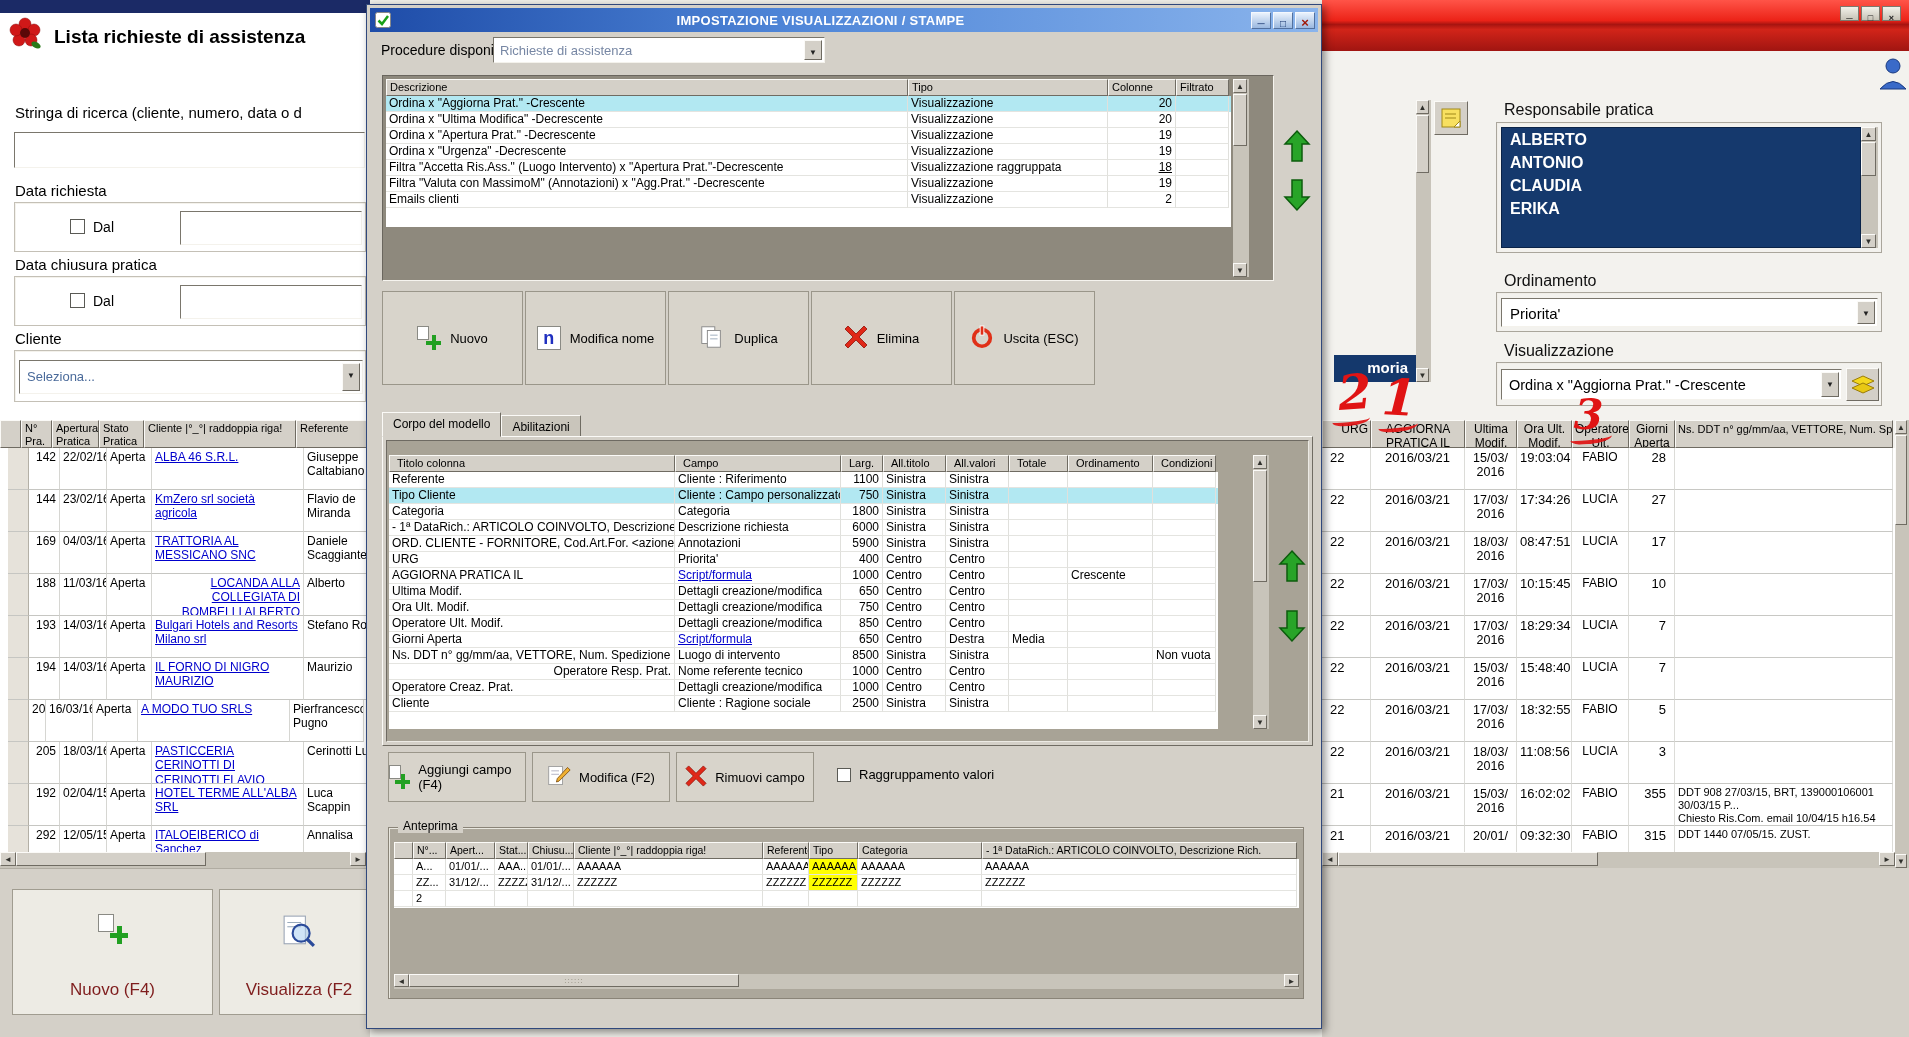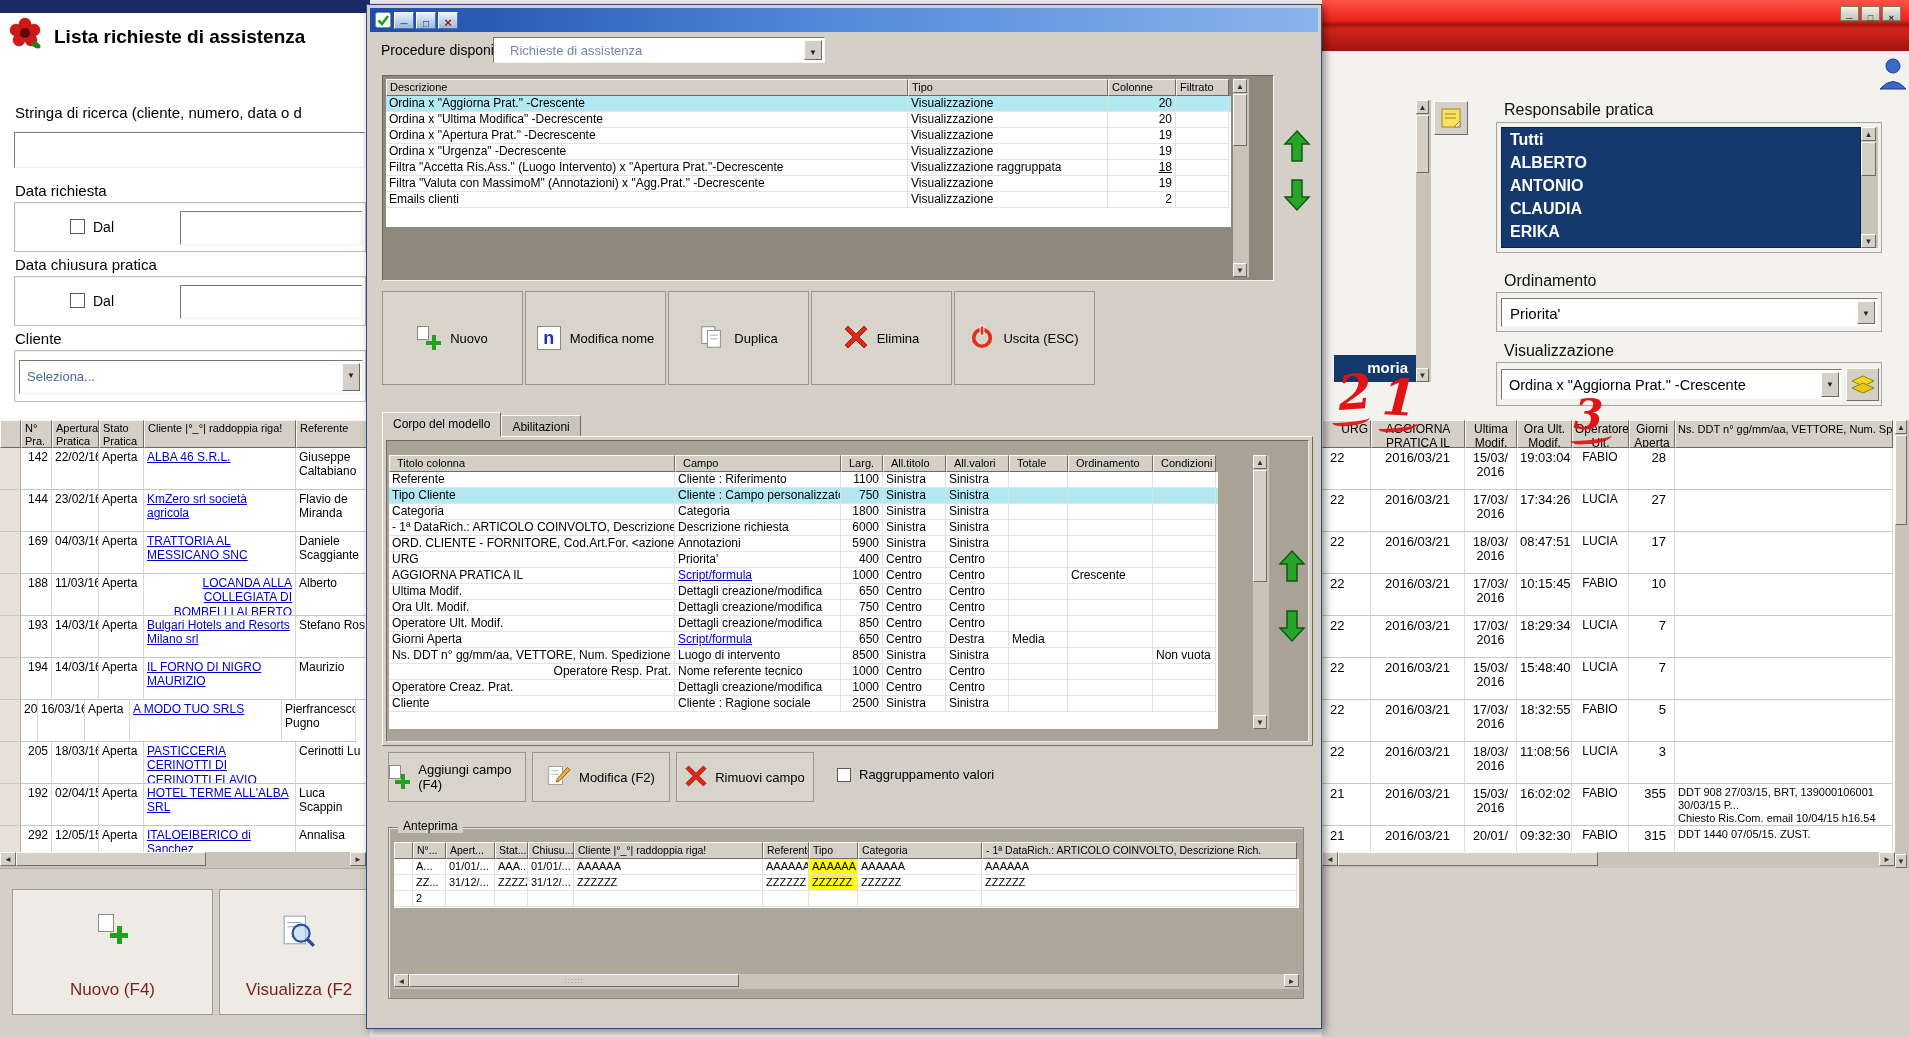--- a/index.html
+++ b/index.html
@@ -51,21 +51,21 @@
   .lw-grp-box .cb { left:55px; top:16px; }
   .lw-dal { position:absolute; left:78px; top:16px; font-size:14px; }
   .lw-date-input { position:absolute; left:165px; top:8px; width:182px; height:34px; }
   #lw-cliente-box { position:absolute; left:14px; top:350px; width:352px; height:52px; border:1px solid #c4c0b6; box-shadow: inset 1px 1px 0 #f4f2ec; }
   #lw-cliente-combo { position:absolute; left:4px; top:9px; width:344px; height:34px; }
   #lw-cliente-combo .val { position:absolute; left:7px; top:8px; font-size:13px; color:#4a6a9a; }
 
   #lw-thead { left:0; top:420px; }
   #lw-thead .hc { height:28px; white-space:normal; }
   #lw-tbody { left:0; top:448px; width:370px; height:404px; }
-  #lw-tbody .gr { height:42px; }
+  #lw-tbody .gr { height:42px;margin-left:8px; }
   #lw-tbody .gc { font-size:12px; padding:2px 3px; white-space:normal; line-height:1.2;
                   border-right:1px solid #d6d6d2; border-bottom:1px solid #c6c6c2; }
   #lw-tbody .sel-col { background:#e6e2da; border-right:1px solid #b4b0a6; }
 
   #lw-hscroll { left:0; top:852px; width:366px; height:16px; }
   #lw-buttons-panel { position:absolute; left:0; top:868px; width:370px; height:169px; background:#d4d0c8; border-top:1px solid #b0aca2; }
   .big-btn { position:absolute; top:20px; height:126px; background:#edebe4; border:1px solid #a09c90;
              display:flex; flex-direction:column; align-items:center; }
   .big-btn .bicon { margin-top:24px; }
   .big-btn .blabel { margin-top:auto; margin-bottom:14px; font-size:17px; color:#7f1d1d; }
@@ -92,21 +92,21 @@
                   display:flex; align-items:center; padding:0 3px; }
   #dlg-title { flex:1; text-align:center; color:#fff; font-weight:bold; font-size:13px; letter-spacing:.3px; }
   #dlg-titleicon { width:17px; height:17px; margin-left:2px; }
   .dlg-tbtn { width:20px; height:17px; margin-left:2px; background:linear-gradient(#eaf2fc,#9ab8e0);
               border:1px solid; border-color:#f4f8fe #52709e #52709e #f4f8fe; text-align:center; }
   .dlg-tbtn::before { font-size:10px; line-height:15px; color:#12306a; font-weight:bold; }
   #dlg-min::before{content:'─';} #dlg-max::before{content:'□';} #dlg-close::before{content:'×'; color:#a01808; font-size:13px;}
 
   #dlg-proc-label { position:absolute; left:14px; top:37px; font-size:14px; }
   #dlg-proc-combo { position:absolute; left:126px; top:32px; width:332px; height:26px; }
-  #dlg-proc-combo .val { position:absolute; left:16px; top:5px; font-size:13px; color:#7787a4; }
+  #dlg-proc-combo .val { position:absolute; left:6px; top:5px; font-size:13px; color:#7787a4; }
 
   #dlg-views-wrap { position:absolute; left:15px; top:70px; width:892px; height:206px; background:#8e897d;
                     border:1px solid; border-color:#6a665e #f6f4ef #f6f4ef #6a665e; }
   #views-ghead { left:3px; top:3px; }
   #views-ghead .hc { height:17px; }
   #views-gbody { left:3px; top:20px; width:845px; height:131px; }
   #views-gbody .gr { height:16px; }
   #views-gbody .gc { line-height:15px; }
   #views-vscroll { left:850px; top:3px; width:16px; height:198px; }
 
@@ -403,21 +403,20 @@
         <rect x="2" y="2" width="18" height="18" fill="#f8e060" stroke="#a08818"></rect>
         <polygon points="14,20 20,20 20,14" fill="#fff" stroke="#a08818"></polygon>
         <line x1="5" y1="7" x2="16" y2="7" stroke="#a08818"></line>
           <line x1="5" y1="11" x2="16" y2="11" stroke="#a08818"></line>
       </svg>
     </div>
 
     <div class="rw-label" style="top:101px">Responsabile pratica</div>
     <div id="rw-resp-box" class="groupbox">
       <div id="rw-resp-list">
-          <div class="resp-item">Tutti</div>
           <div class="resp-item">ALBERTO</div>
           <div class="resp-item">ANTONIO</div>
           <div class="resp-item">CLAUDIA</div>
           <div class="resp-item">ERIKA</div>
         </div>
       <div id="rw-resp-scroll" class="sbar">
         <span class="sb-btn sb-up" style="left:0;top:0;width:15px;height:14px;"></span>
         <span class="sb-thumb" style="left:0;top:15px;width:15px;height:34px;"></span>
         <span class="sb-btn sb-dn" style="left:0;bottom:0;width:15px;height:14px;"></span>
       </div>
@@ -579,20 +578,21 @@
   </div>
 
   <div id="dialog">
     <div id="dlg-titlebar">
       <span id="dlg-titleicon">
         <svg viewBox="0 0 16 16" width="16" height="16">
           <rect x="0.5" y="0.5" width="15" height="15" rx="2" fill="#fff" stroke="#888"></rect>
           <path d="M3.5 8.5 L7 12 L13 4" stroke="#18a018" stroke-width="2.5" fill="none"></path>
         </svg>
       </span>
+      <span id="dlg-title">IMPOSTAZIONE VISUALIZZAZIONI / STAMPE</span>
       <span id="dlg-min" class="dlg-tbtn"></span>
       <span id="dlg-max" class="dlg-tbtn"></span>
       <span id="dlg-close" class="dlg-tbtn"></span>
     </div>
 
     <div id="dlg-proc-label">Procedure disponibili :</div>
     <div id="dlg-proc-combo" class="sunken">
       <span class="val">Richieste di assistenza</span>
       <span class="combo-btn"></span>
     </div>

